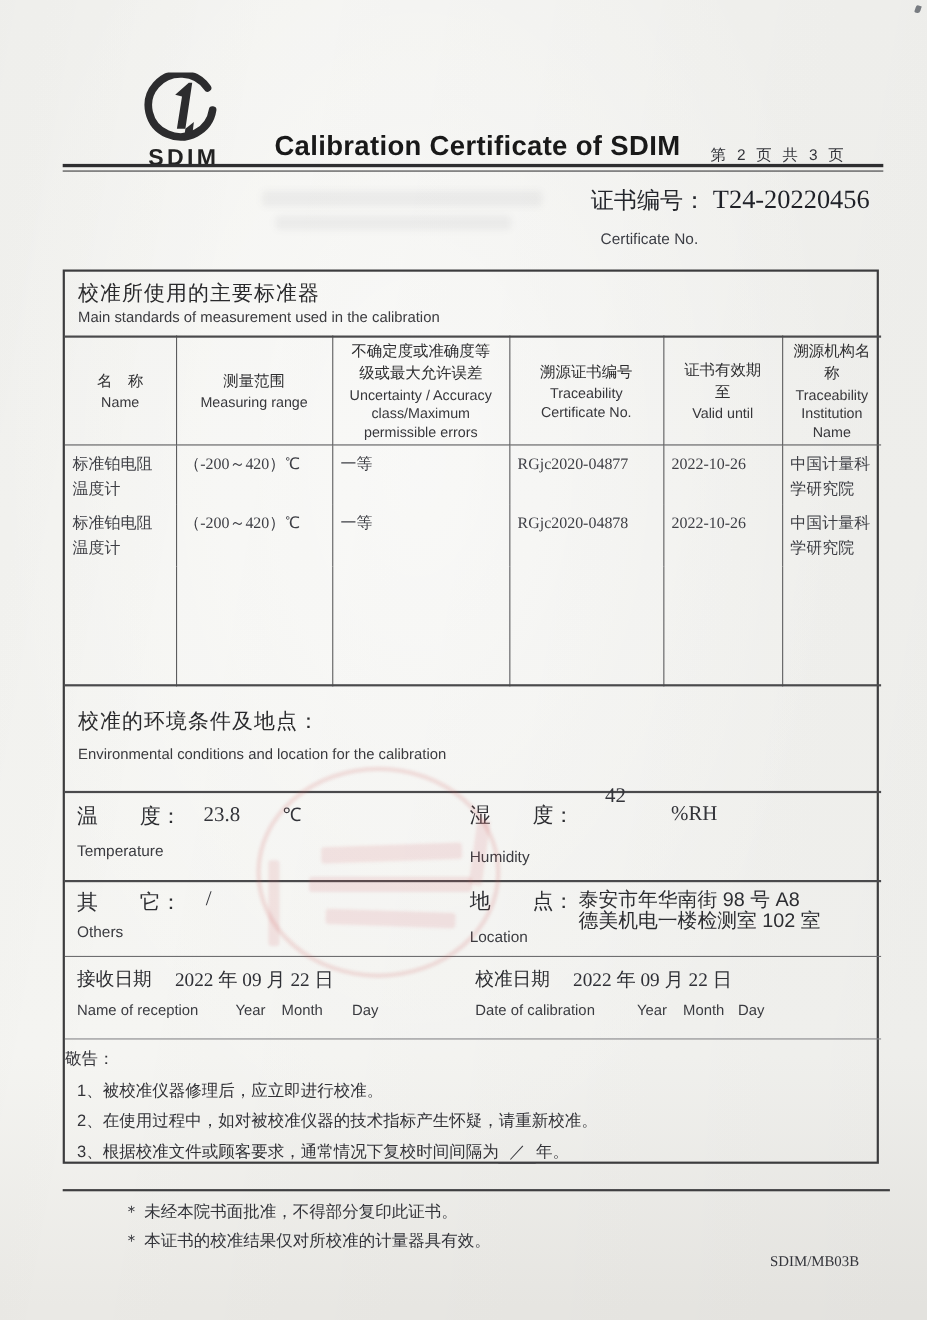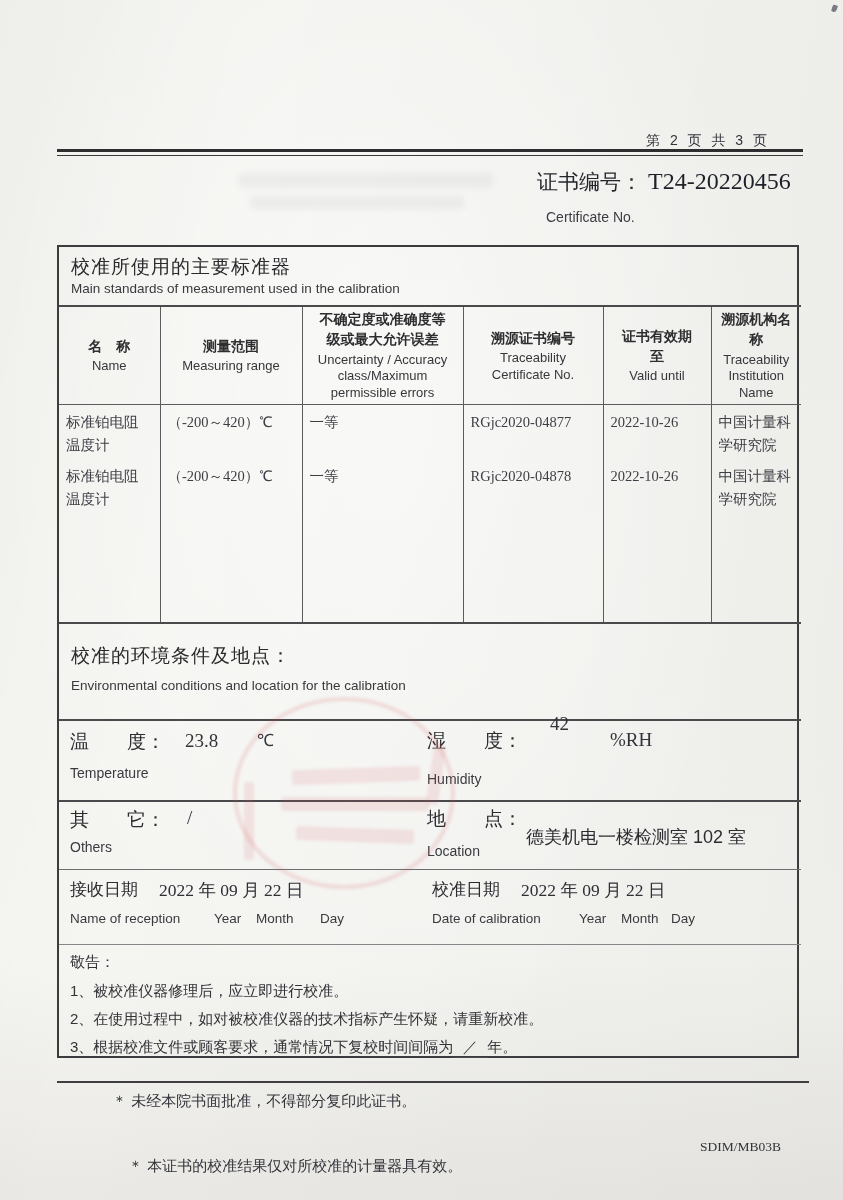--- a/index.html
+++ b/index.html
@@ -41,21 +41,21 @@
   .sec-en { font-size:13.5px; color:#3a3a3e; }
   .s1-zh { left:12px; top:7px; }
   .s1-en { left:12px; top:34px; }
 
   table.std { position:absolute; left:0; top:58px; width:742px; height:319px;
     border-collapse:collapse; table-layout:fixed;
     border-top:2px solid #4a4a4c; border-bottom:2px solid #4a4a4c; }
   table.std th, table.std td { border-right:1px solid #5c5c5e; }
   table.std th:last-child, table.std td:last-child { border-right:none; }
   table.std th { border-bottom:1px solid #5c5c5e; font-weight:normal; text-align:center; vertical-align:middle; padding:2px 3px; }
-  table.std th .hz { font-size:14px; color:#2e2e30; line-height:1.45;font-weight:bold; }
+  table.std th .hz { font-size:14px; color:#2e2e30; line-height:1.45; }
   table.std th .he { font-size:13px; color:#37373b; line-height:1.3; margin-top:2px; }
   table.std td { vertical-align:top; text-align:left; padding:6px 3px 0 7px;
     font-family:"Liberation Serif", serif; font-size:14.5px; line-height:1.6; color:#3d3e44; }
   tr.h-row { height:94px; } tr.d-row1 { height:54px; } tr.d-row2 { height:56px; }
 
   .s2-zh { left:12px; top:396px; }
   .s2-en { left:12px; top:431px; }
   .hline { left:0; width:742px; background:#4a4a4c; }
   .hl-1 { top:472px; height:2px; }
   .hl-2 { top:553px; height:2px; }
@@ -93,31 +93,31 @@
   .dr-value { left:100px; top:631px; }
   .dr-en    { left:11px;  top:664px; }
   .dr-y { left:155px; top:664px; } .dr-m { left:197px; top:664px; } .dr-d { left:261px; top:664px; }
   .dc-label { left:373px; top:631px; }
   .dc-value { left:462px; top:631px; }
   .dc-en    { left:373px; top:664px; }
   .dc-y { left:520px; top:664px; } .dc-m { left:562px; top:664px; } .dc-d { left:612px; top:664px; }
 
   
   .notice { font-size:15px; color:#333338; }
-  .n-title { left:11px; top:706px; }
+  .n-title { left:0; top:706px; }
   .n-1 { left:11px; top:735px; }
   .n-2 { left:11px; top:763px; }
   .n-3 { left:11px; top:791px; }
   .blank-slash { display:inline-block; min-width:34px; text-align:center; border-bottom:1px solid #4a4a4c; }
 
   
   .footer-rule { left:57px; top:1081px; width:752px; height:2px; background:#3f3f41; }
   .fnote { font-size:15px; color:#33343a; }
   .fn-1 { left:112px; top:1092px; }
-  .fn-2 { left:128px; top:1119px;margin-top:38px; }
+  .fn-2 { left:112px; top:1119px; }
   .form-code { left:700px; top:1139px; font-family:"Liberation Serif", serif; font-size:13.5px; color:#33343a; }
 
   
   .stamp-ring { left:233px; top:697px; width:222px; height:192px; border:4px solid rgba(206,88,90,.17);
     border-radius:50%; filter:blur(1.5px); z-index:5; pointer-events:none; }
   .stamp-mark { background:rgba(206,88,90,.13); filter:blur(1.5px); z-index:5; pointer-events:none; border-radius:3px; }
   .sm-1 { left:292px; top:768px; width:128px; height:15px; transform:rotate(-2deg); }
   .sm-2 { left:281px; top:797px; width:148px; height:14px; }
   .sm-3 { left:296px; top:828px; width:118px; height:14px; transform:rotate(2deg); }
   .sm-4 { left:244px; top:782px; width:10px; height:78px; }
@@ -125,20 +125,29 @@
 </style>
 </head>
 <body>
 
 <div class="page">
 
   <div class="abs speck"></div>
   <div class="abs ghost g1"></div>
   <div class="abs ghost g2"></div>
 
+  <div class="abs logo">
+    <svg width="78" height="68" viewBox="0 0 100 88">
+      <path d="M 78 18 A 38 37 0 1 0 84 44" fill="none" stroke="#2c2c2e" stroke-width="9" stroke-linecap="round"></path>
+      <path d="M 40 26 L 56 12 L 60 12 L 52 66 L 42 66 L 48 28 Z" fill="#2c2c2e"></path>
+      <path d="M 52 66 L 62 58 L 60 74 L 50 80 Z" fill="#2c2c2e"></path>
+    </svg>
+    <div class="logo-text">SDIM</div>
+  </div>
+  <div class="abs title-en">Calibration Certificate of SDIM</div>
   <div class="abs page-info">第 2 页 共 3 页</div>
   <div class="abs rule-a"></div>
   <div class="abs rule-b"></div>
 
   <div class="abs cert-line">
     <span>证书编号：</span><span class="val">T24-20220456</span>
   </div>
   <div class="abs cert-en">Certificate No.</div>
 
   <div class="abs main-box">
@@ -237,20 +246,21 @@
     <div class="abs fld-val h-unit">%RH</div>
     <div class="abs fld-en h-en">Humidity</div>
 
     <div class="abs hline hl-2"></div>
 
     <div class="abs fld-zh o-label">其　　它：</div>
     <div class="abs fld-val o-value">/</div>
     <div class="abs fld-en o-en">Others</div>
 
     <div class="abs fld-zh l-label">地　　点：</div>
+    <div class="abs fld-zh l-line1">泰安市年华南街 98 号 A8</div>
     <div class="abs fld-en l-en">Location</div>
     <div class="abs fld-zh l-line2">德美机电一楼检测室 102 室</div>
 
     <div class="abs hline hl-3"></div>
 
     <div class="abs date-zh dr-label">接收日期</div>
     <div class="abs date-val dr-value">2022 年 09 月 22 日</div>
     <div class="abs sub-en dr-en">Name of reception</div>
     <div class="abs sub-en dr-y">Year</div>
     <div class="abs sub-en dr-m">Month</div>

